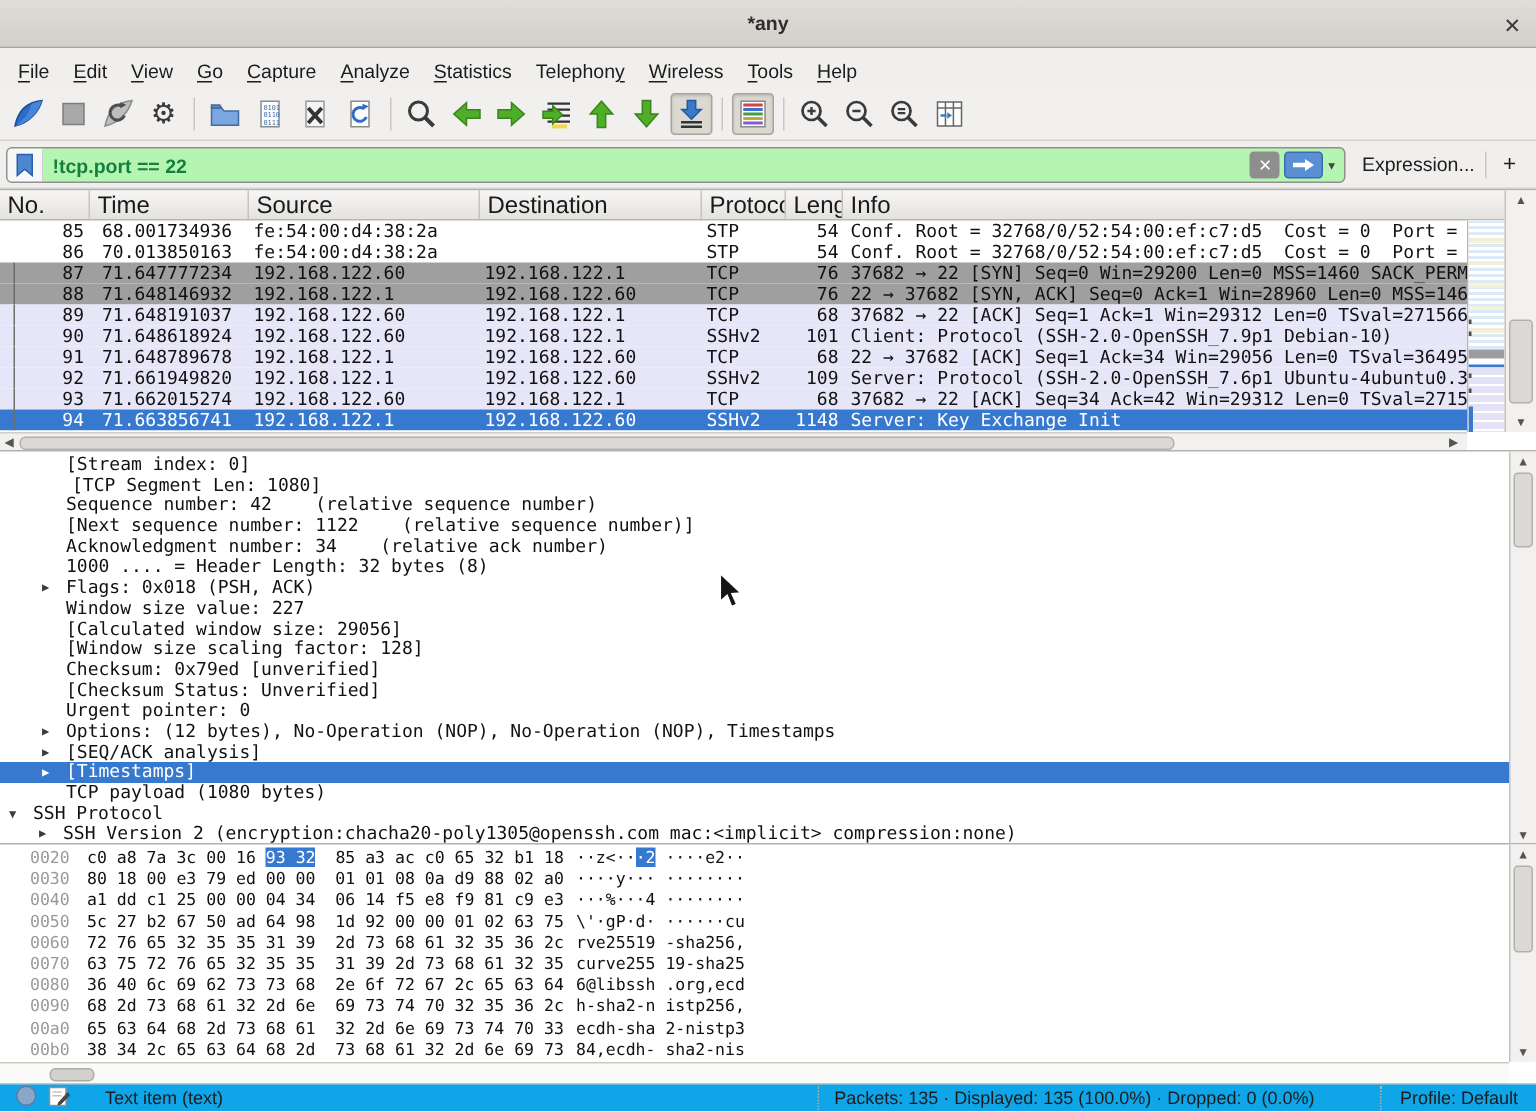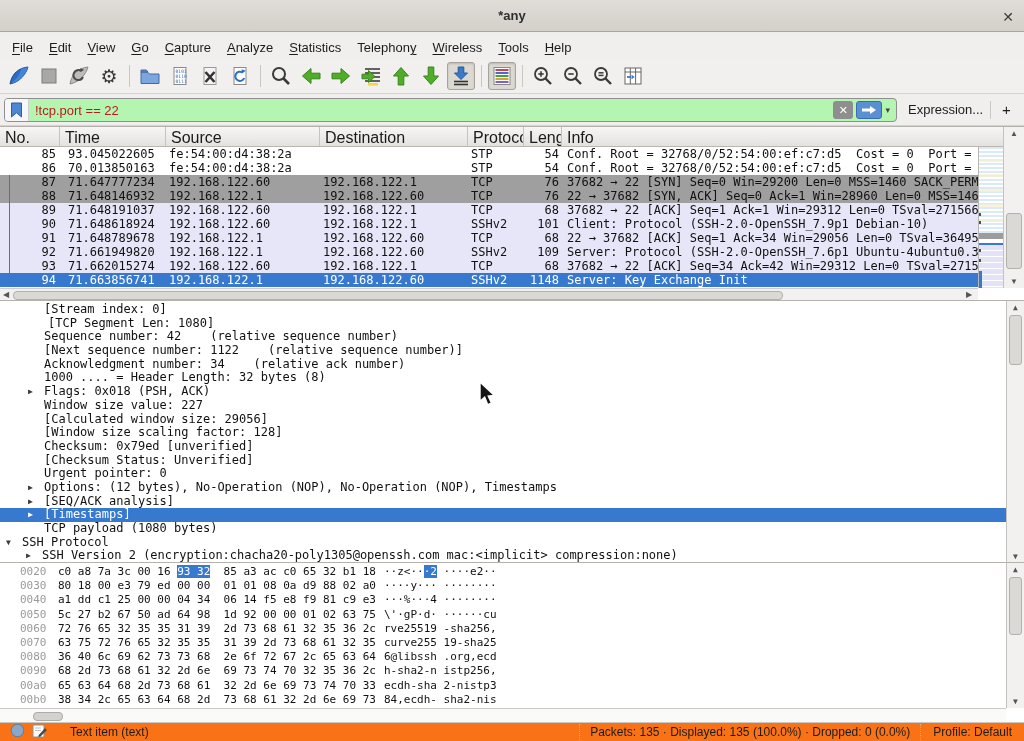--- a/index.html
+++ b/index.html
@@ -29,21 +29,21 @@
   .tbtn svg { display:block; }
   .tglyph { font-size:19px; line-height:19px; color:#3a3a3a; }
 
   
   .filterbar { position:absolute; left:0; top:94px; width:1024px; height:32px; background:#f0efed;
     display:flex; align-items:center; border-bottom:1px solid #d5d3cf; }
   .finput { position:absolute; left:4px; top:4px; width:893px; height:24px; border:1px solid #8f8f8f;
     border-radius:4px; background:var(--filter-bg); display:flex; align-items:center; overflow:hidden; }
   .fbookmark { width:24px; height:22px; background:#f7f7f7; border-right:1px solid #cfcfcf;
     display:flex; align-items:center; justify-content:center; }
-  .ftext { flex:1; font-size:13px; color:#b91c1c; padding-left:6px; white-space:pre; }
+  .ftext { flex:1; font-size:13px; color:#15803d; padding-left:6px; white-space:pre;font-weight:bold; }
   .fclear { width:20px; height:18px; background:#8e8e8e; color:#fff; border-radius:3px; font-size:11px;
     display:flex; align-items:center; justify-content:center; margin-right:3px; }
   .fapply { width:26px; height:18px; background:#5b8fd4; border:1px solid #3d6cae; border-radius:3px;
     display:flex; align-items:center; justify-content:center; margin-right:3px; }
   .fcaret { font-size:9px; color:#444; margin-right:6px; }
   .fexpr { position:absolute; left:908px; font-size:13px; color:#1c1c1c; }
   .fsep { position:absolute; left:990px; top:7px; width:1px; height:18px; background:#cac8c4; }
   .fadd { position:absolute; left:1002px; font-size:15px; color:#1c1c1c; }
 
   
@@ -103,22 +103,22 @@
   .hxrow { height:14.2px; line-height:14.2px; white-space:pre; }
   .hx-off { display:inline-block; width:38px; padding-left:8px; color:#9a9a9a;margin-left:12px; }
   .hx-hex { display:inline-block; width:330px; padding-left:8px; color:#111; }
   .hx-asc { display:inline-block; color:#111; padding-left:4px; }
   .hl { background:var(--sel); color:#fff; }
   .hvscroll { position:absolute; left:1006px; top:0; width:18px; height:145px; background:#f2f1ef; border-left:1px solid #c4c2be; }
   .hhscroll { position:absolute; left:0; top:145px; width:1006px; height:15px; background:#fafaf8; border-top:1px solid #ccc9c4; }
   .hh-thumb { position:absolute; left:33px; top:3px; width:30px; height:9px; background:#d4d2ce; border:1px solid #aeaca8; border-radius:4px; }
 
   
-  .statusbar { position:absolute; left:0; top:722px; width:1024px; height:19px; background:#f97316;
-    border-top:1px solid #cac8c3; display:flex; align-items:center; font-size:12px; color:#1c1c1c; }
+  .statusbar { position:absolute; left:0; top:722px; width:1024px; height:19px; background:#0ea5e9;
+    border-top:1px solid #cac8c3; display:flex; align-items:center; font-size:12px; color:#1c1c1c;gap:34px; }
   .sb-left { display:flex; align-items:center; gap:7px; padding-left:10px; }
   .sb-text { padding-left:16px; }
   .sb-spacer { flex:1; }
   .sb-pkts { border-left:1px dotted #b5b3ae; padding:1px 10px; }
   .sb-prof { border-left:1px dotted #b5b3ae; padding:1px 10px 1px 12px; margin-right:2px; }
 
   .cursor { position:absolute; left:478px; top:381px; z-index:50; pointer-events:none; }
 </style>
 </head>
 <body>
@@ -354,21 +354,21 @@
     <div class="phead" id="phead">
         <div class="phcell" style="width: 60px; flex-shrink: 0;">No.</div>
         <div class="phcell" style="width: 106px; flex-shrink: 0;">Time</div>
         <div class="phcell" style="width: 154px; flex-shrink: 0;">Source</div>
         <div class="phcell" style="width: 148px; flex-shrink: 0;">Destination</div>
         <div class="phcell" style="width: 56px; flex-shrink: 0;">Protocol</div>
         <div class="phcell" style="width: 38px; flex-shrink: 0;">Length</div>
         <div class="phcell" style="flex: 1 1 0%;">Info</div>
       </div>
     <div class="prows" id="prows">
-        <div class="prow plain"><span class="pc no">85</span><span class="pc time">93.045022605</span><span class="pc src">fe:54:00:d4:38:2a</span><span class="pc dst"></span><span class="pc proto">STP</span><span class="pc len">54</span><span class="pc info">Conf. Root = 32768/0/52:54:00:ef:c7:d5  Cost = 0  Port = 0x8001</span></div>
+        <div class="prow plain"><span class="pc no">85</span><span class="pc time">68.001734936</span><span class="pc src">fe:54:00:d4:38:2a</span><span class="pc dst"></span><span class="pc proto">STP</span><span class="pc len">54</span><span class="pc info">Conf. Root = 32768/0/52:54:00:ef:c7:d5  Cost = 0  Port = 0x8001</span></div>
         <div class="prow plain"><span class="pc no">86</span><span class="pc time">70.013850163</span><span class="pc src">fe:54:00:d4:38:2a</span><span class="pc dst"></span><span class="pc proto">STP</span><span class="pc len">54</span><span class="pc info">Conf. Root = 32768/0/52:54:00:ef:c7:d5  Cost = 0  Port = 0x8001</span></div>
         <div class="prow gray"><span class="cbr"></span><span class="pc no">87</span><span class="pc time">71.647777234</span><span class="pc src">192.168.122.60</span><span class="pc dst">192.168.122.1</span><span class="pc proto">TCP</span><span class="pc len">76</span><span class="pc info">37682 → 22 [SYN] Seq=0 Win=29200 Len=0 MSS=1460 SACK_PERM=1</span></div>
         <div class="prow gray"><span class="cbr"></span><span class="pc no">88</span><span class="pc time">71.648146932</span><span class="pc src">192.168.122.1</span><span class="pc dst">192.168.122.60</span><span class="pc proto">TCP</span><span class="pc len">76</span><span class="pc info">22 → 37682 [SYN, ACK] Seq=0 Ack=1 Win=28960 Len=0 MSS=1460 SACK_PERM=1</span></div>
         <div class="prow lav"><span class="cbr"></span><span class="pc no">89</span><span class="pc time">71.648191037</span><span class="pc src">192.168.122.60</span><span class="pc dst">192.168.122.1</span><span class="pc proto">TCP</span><span class="pc len">68</span><span class="pc info">37682 → 22 [ACK] Seq=1 Ack=1 Win=29312 Len=0 TSval=2715664</span></div>
         <div class="prow lav"><span class="cbr"></span><span class="pc no">90</span><span class="pc time">71.648618924</span><span class="pc src">192.168.122.60</span><span class="pc dst">192.168.122.1</span><span class="pc proto">SSHv2</span><span class="pc len">101</span><span class="pc info">Client: Protocol (SSH-2.0-OpenSSH_7.9p1 Debian-10)</span></div>
         <div class="prow lav"><span class="cbr"></span><span class="pc no">91</span><span class="pc time">71.648789678</span><span class="pc src">192.168.122.1</span><span class="pc dst">192.168.122.60</span><span class="pc proto">TCP</span><span class="pc len">68</span><span class="pc info">22 → 37682 [ACK] Seq=1 Ack=34 Win=29056 Len=0 TSval=3649596</span></div>
         <div class="prow lav"><span class="cbr"></span><span class="pc no">92</span><span class="pc time">71.661949820</span><span class="pc src">192.168.122.1</span><span class="pc dst">192.168.122.60</span><span class="pc proto">SSHv2</span><span class="pc len">109</span><span class="pc info">Server: Protocol (SSH-2.0-OpenSSH_7.6p1 Ubuntu-4ubuntu0.3)</span></div>
         <div class="prow lav"><span class="cbr"></span><span class="pc no">93</span><span class="pc time">71.662015274</span><span class="pc src">192.168.122.60</span><span class="pc dst">192.168.122.1</span><span class="pc proto">TCP</span><span class="pc len">68</span><span class="pc info">37682 → 22 [ACK] Seq=34 Ack=42 Win=29312 Len=0 TSval=2715664</span></div>
         <div class="prow sel"><span class="cbr"></span><span class="pc no">94</span><span class="pc time">71.663856741</span><span class="pc src">192.168.122.1</span><span class="pc dst">192.168.122.60</span><span class="pc proto">SSHv2</span><span class="pc len">1148</span><span class="pc info">Server: Key Exchange Init</span></div>
       </div>

